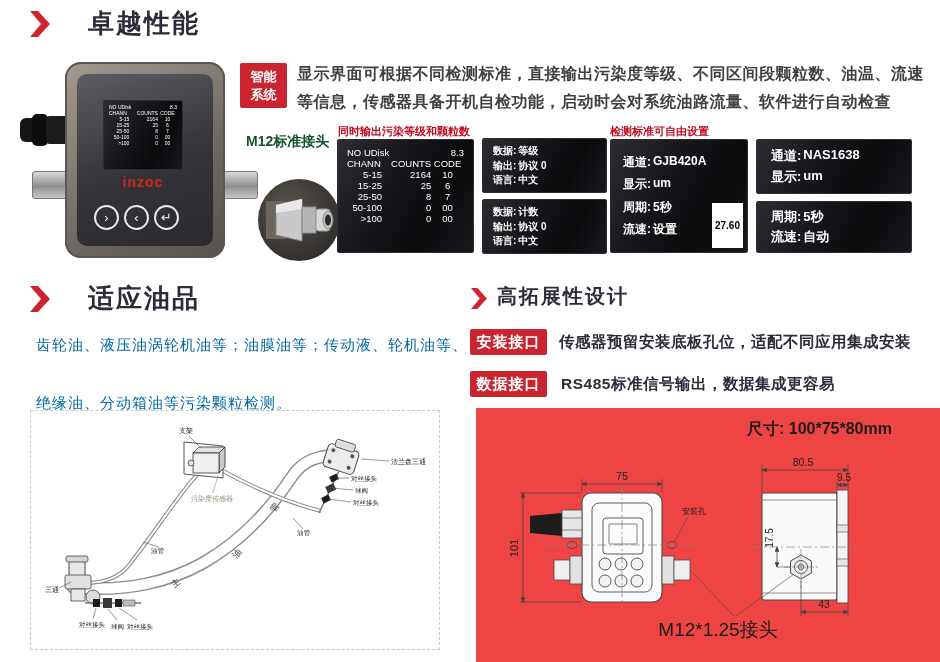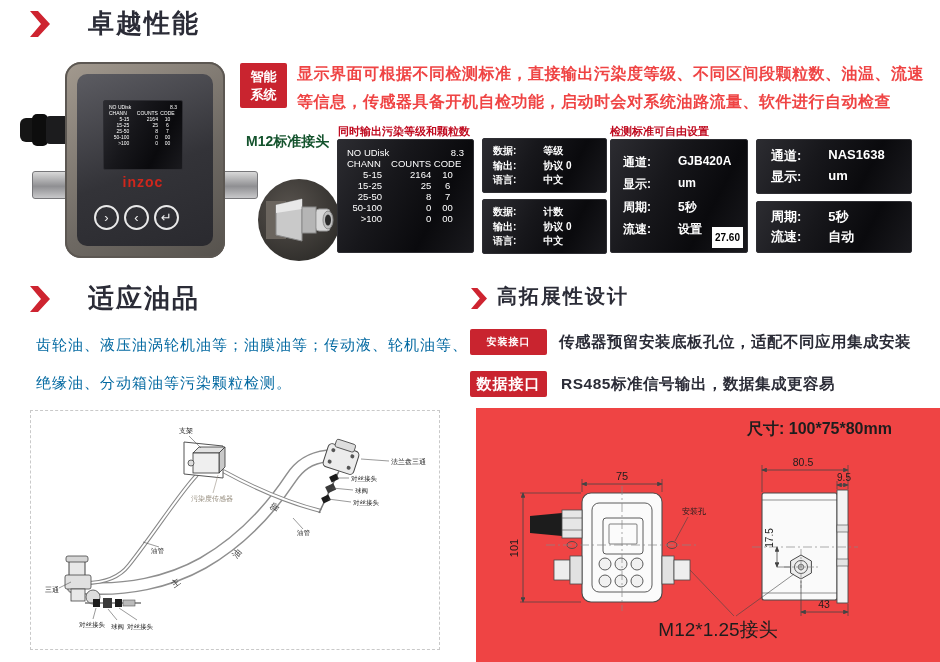--- a/index.html
+++ b/index.html
@@ -1,32 +1,32 @@
 <!DOCTYPE html>
 <html><head>
 <meta charset="utf-8">
 <style>
   html,body{margin:0;padding:0;background:#fff;}
   .page{position:relative;width:940px;height:662px;background:#ffffff;
         font-family:"Liberation Sans","DejaVu Sans",sans-serif;overflow:hidden;color:#2b2c37;}
   .abs{position:absolute;}
   .sec-title{font-weight:bold;color:#2b2c37;letter-spacing:2px;}
   .red-badge{background:#c9242f;color:#fff;font-weight:bold;display:flex;align-items:center;justify-content:center;border-radius:2px;}
-  .desc{font-weight:bold;color:#ef4444;font-size:16px;letter-spacing:0.5px;white-space:nowrap;}
+  .desc{font-weight:bold;color:#404040;font-size:16px;letter-spacing:0.5px;white-space:nowrap;}
   .annotation{color:#c00b20;font-weight:bold;font-size:11px;white-space:nowrap;}
   .body-text{color:#0369a1;font-size:15px;letter-spacing:1px;white-space:nowrap;}
   .screen{background:linear-gradient(118deg,#2c2c31 0%,#17171b 38%,#0a0a0d 70%,#1a1a1e 100%);
           color:#fff;border:1px solid #2e2e33;border-radius:2px;box-sizing:border-box;}
   .scr-table{display:flex;flex-direction:column;justify-content:flex-start;height:100%;box-sizing:border-box;padding:7px 9px;}
   .srow{display:flex;font-size:9.5px;}
   .c1{width:30%;text-align:right;} .c1h{width:30%;text-align:left;}
   .c2{width:42%;text-align:right;} .c3{width:28%;text-align:center;}
   .shead{justify-content:space-between;}
   .kv-screen{display:flex;flex-direction:column;justify-content:space-evenly;box-sizing:border-box;padding:4px 10px;}
-  .kv{display:flex;gap:27px;font-weight:bold;}
+  .kv{display:flex;gap:2px;font-weight:bold;}
   .mini .srow{font-size:5px;}
   .mini{padding:3px 5px;}
   .dev-btn{position:absolute;width:21px;height:21px;border:2px solid #e9e9e9;border-radius:50%;
            color:#efefef;display:flex;align-items:center;justify-content:center;font-size:13px;line-height:1;}
   svg text{font-family:"Liberation Sans","DejaVu Sans",sans-serif;}
 </style>
 </head>
 <body>
 
 <div class="page">
@@ -201,21 +201,21 @@
         <span>um</span>
       </div>
     <div class="kv" style="font-size:12px;">
         <span>周期:</span>
         <span>5秒</span>
       </div>
     <div class="kv" style="font-size:12px;">
         <span>流速:</span>
         <span>设置</span>
       </div>
-    <div class="abs" style="right:4px;bottom:4px;background:#fff;color:#000;font-size:10px;font-weight:bold;padding:4px 3px;line-height:13px;">27.60</div>
+    <div class="abs" style="right:4px;bottom:4px;background:#fff;color:#000;font-size:10px;font-weight:bold;padding:16px 3px;line-height:13px;">27.60</div>
   </div>
 
   <div class="abs screen kv-screen" style="left:756px;top:139px;width:156px;height:55px;padding:4px 14px;">
     <div class="kv" style="font-size:13px;">
         <span>通道:</span>
         <span>NAS1638</span>
       </div>
     <div class="kv" style="font-size:13px;">
         <span>显示:</span>
         <span>um</span>
@@ -230,28 +230,28 @@
         <span>流速:</span>
         <span>自动</span>
       </div>
   </div>
 
   <svg class="abs" style="left:30px;top:286px;" width="20" height="26" viewBox="0 0 20 26">
     <path d="M0,0 L8,0 L20,13 L8,26 L0,26 L11,13 Z" fill="#ce2430"></path>
   </svg>
   <div class="abs sec-title" style="left:88px;top:281px;font-size:26px;">适应油品</div>
   <div class="abs body-text" style="left:36px;top:336px;">齿轮油、液压油涡轮机油等；油膜油等；传动液、轮机油等、</div>
-  <div class="abs body-text" style="left:36px;top:374px;">绝缘油、分动箱油等污染颗粒检测。</div>
+  <div class="abs body-text" style="left:36px;top:394px;">绝缘油、分动箱油等污染颗粒检测。</div>
 
   <svg class="abs" style="left:471px;top:288px;" width="16" height="21" viewBox="0 0 20 26">
     <path d="M0,0 L8,0 L20,13 L8,26 L0,26 L11,13 Z" fill="#ce2430"></path>
   </svg>
   <div class="abs sec-title" style="left:497px;top:283px;font-size:20px;">高拓展性设计</div>
 
-  <div class="abs red-badge" style="left:470px;top:329px;width:77px;height:26px;font-size:10px;letter-spacing:1px;">安装接口</div>
+  <div class="abs red-badge" style="left:470px;top:329px;width:77px;height:26px;font-size:15px;letter-spacing:1px;">安装接口</div>
   <div class="abs" style="left:559px;top:332px;font-size:15.5px;font-weight:bold;color:#2b2c37;letter-spacing:0.5px;white-space:nowrap;">传感器预留安装底板孔位，适配不同应用集成安装</div>
   <div class="abs red-badge" style="left:470px;top:371px;width:77px;height:26px;font-size:15px;letter-spacing:1px;">数据接口</div>
   <div class="abs" style="left:561px;top:374px;font-size:15.5px;font-weight:bold;color:#2b2c37;letter-spacing:0.5px;white-space:nowrap;">RS485标准信号输出，数据集成更容易</div>
 
   <div class="abs" style="left:30px;top:410px;width:410px;height:240px;border:1px dashed #c9c9c9;box-sizing:border-box;background:#fff;">
     <svg width="408" height="238" viewBox="0 0 408 238">
 
       <path d="M 42,176 C 95,182 140,170 172,152 C 212,129 240,97 260,67 C 268,55 278,47 296,45" fill="none" stroke="#8f8f8f" stroke-width="13" stroke-linecap="round"></path>
       <path d="M 42,176 C 95,182 140,170 172,152 C 212,129 240,97 260,67 C 268,55 278,47 296,45" fill="none" stroke="#ffffff" stroke-width="10" stroke-linecap="round"></path>
 

